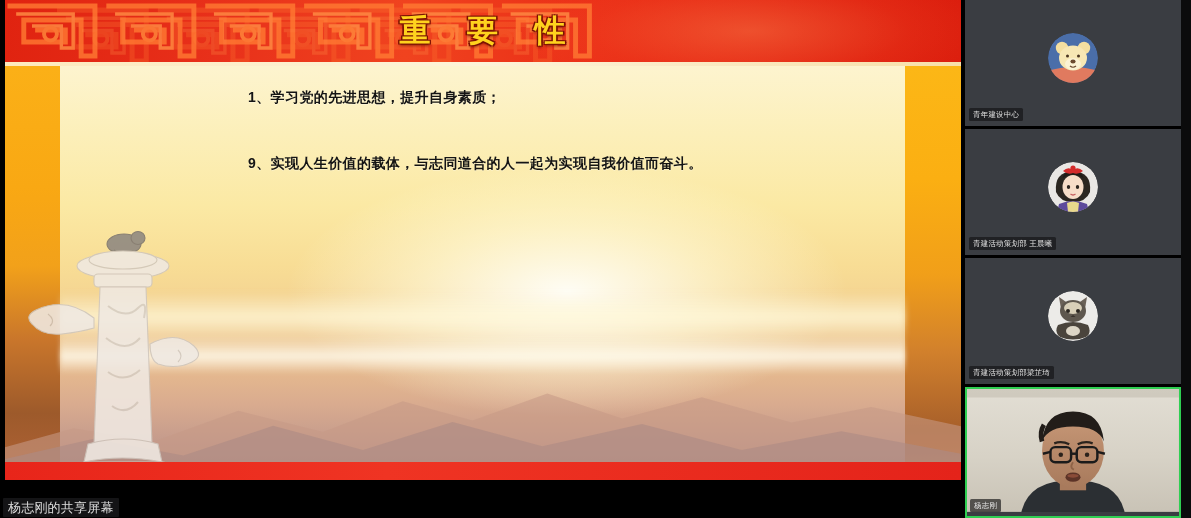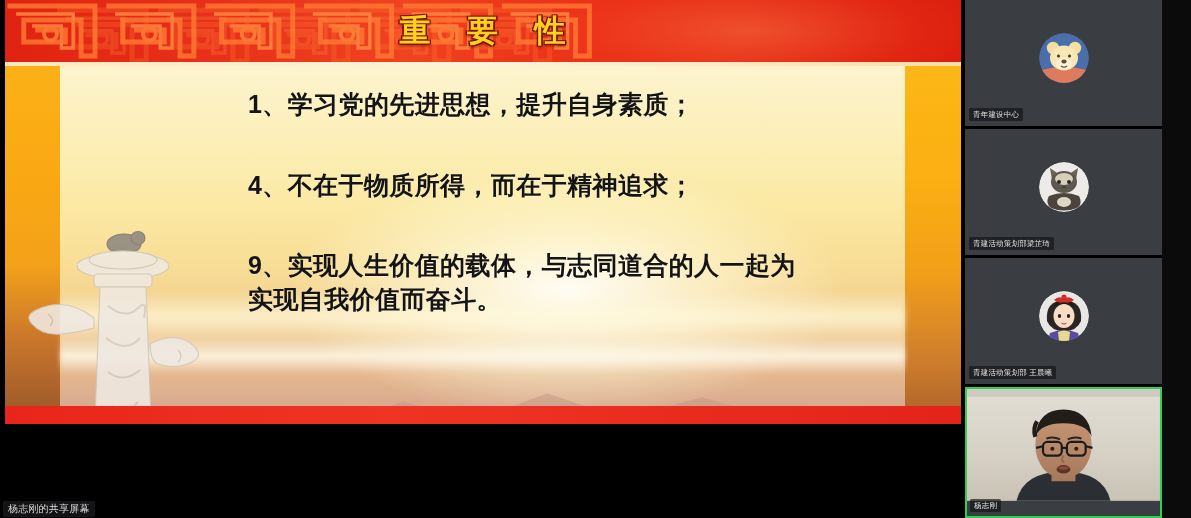--- a/index.html
+++ b/index.html
@@ -10,21 +10,21 @@
   }
   #app{ position:relative; width:1191px; height:518px; background:#000; display:flex; }
 
   
   #share-area{
     position:relative; width:965px; height:518px; overflow:hidden; background:#000;
     flex:0 0 965px;
   }
   
   #slide{
-    position:absolute; left:4px; top:0; width:957px; height:424px;
+    position:absolute; left:4px; top:0; width:957px; height:480px;
     background:#e8271a; overflow:hidden;
   }
   
   #slide-header{
     position:absolute; left:0; top:0; width:100%; height:62px;
     background:linear-gradient(90deg,#e02310 0%,#e8301a 22%,#f0431f 42%,#ea2d16 62%,#e22210 82%,#db1d0d 100%);
     overflow:hidden;
   }
   #hdr-pattern{
     position:absolute; left:0; top:0; width:62%; height:100%;
@@ -93,21 +93,21 @@
   }
   
   #huabiao{ position:absolute; left:24px; bottom:18px; width:190px; height:260px; z-index:5; opacity:.95; }
 
   
   #bullets{
     position:absolute; left:244px; top:22px; width:600px; z-index:7;
     color:#141414;
   }
   .bullet{
-    font-size:25px; font-weight:bold; line-height:1.34;
+    font-size:14px; font-weight:bold; line-height:1.34;
     letter-spacing:.4px; margin-bottom:47px; white-space:pre-wrap;
     text-shadow:0 1px 0 rgba(255,255,255,.28);
   }
   .bullet:last-child{ margin-bottom:0; }
   .bullet.b5{ width:570px; }
 
   
   #slide-bottombar{
     position:absolute; left:0; bottom:0; width:100%; height:18px;
     background:linear-gradient(90deg,#e8251a,#ef3423 40%,#e4231a);
@@ -116,32 +116,32 @@
 
   
   .letterbox{ position:absolute; top:0; height:518px; background:#000; z-index:12; }
   #lb-left{ left:0; width:5px; }
   #lb-right{ right:0; width:4px; }
 
   
   #share-label{
     position:absolute; left:3px; bottom:1px; z-index:14;
     background:rgba(28,28,30,.72);
-    color:#dcdcdc; font-size:10px; line-height:1;
+    color:#dcdcdc; font-size:13px; line-height:1;
     padding:3px 5px 3.5px 5px; border-radius:1px;
     letter-spacing:.2px; white-space:nowrap;
   }
 
   
   #participants{
     position:relative; width:226px; height:518px; flex:0 0 226px;
     background:#0b0b0c; display:flex; flex-direction:column;
   }
   .tile{
-    position:relative; width:197px; height:129px; background:#3a3d42;
+    position:relative; width:216px; height:129px; background:#3a3d42;
     overflow:hidden; border-bottom:3px solid #000;
   }
   .tile:last-child{ border-bottom:none; height:131px;padding-left:28px; }
   .tile.active{ border:2px solid #2fcf52; }
   .avatar{
     position:absolute; left:50%; top:46%; transform:translate(-50%,-50%);
     width:50px; height:50px; border-radius:50%; overflow:hidden;
   }
   .name-chip{
     position:absolute; left:4px; bottom:5px;
@@ -239,21 +239,20 @@
           </g>
         </svg>
 
         <div id="slide-footer-haze"></div>
 
         <div class="side-band" id="band-left"></div>
         <div class="side-band" id="band-right"></div>
 
         <div id="bullets">
           <div class="bullet">1、学习党的先进思想，提升自身素质；</div>
-          <div class="bullet">4、不在于物质所得，而在于精神追求；</div>
           <div class="bullet b5">9、实现人生价值的载体，与志同道合的人一起为实现自我价值而奋斗。</div>
         </div>
       </div>
 
       <div id="slide-bottombar"></div>
     </div>
 
     <div class="letterbox" id="lb-left"></div>
     <div class="letterbox" id="lb-right"></div>
 
@@ -271,57 +270,57 @@
           <circle cx="36" cy="15" r="6.2" fill="#f4dfa0"></circle>
           <ellipse cx="25" cy="25" rx="14" ry="12.5" fill="#f7e7b4"></ellipse>
           <ellipse cx="25" cy="31" rx="8" ry="6" fill="#fbf2d4"></ellipse>
           <ellipse cx="25" cy="28.5" rx="2.6" ry="2" fill="#6b4a2f"></ellipse>
           <circle cx="19.5" cy="23" r="1.5" fill="#4a3420"></circle>
           <circle cx="30.5" cy="23" r="1.5" fill="#4a3420"></circle>
           <path d="M22,33 q3,2.5 6,0" fill="none" stroke="#6b4a2f" stroke-width="1.2"></path>
         </svg>
       </div>
       <div class="name-chip">青年建设中心</div>
-    </div>
-
-    <div class="tile">
-      <div class="avatar">
-        <svg viewBox="0 0 50 50" width="50" height="50">
-          <circle cx="25" cy="25" r="25" fill="#ecebe8"></circle>
-          <path d="M13,18 L11,6 L21,13 Z" fill="#6b6258"></path>
-          <path d="M37,18 L39,6 L29,13 Z" fill="#6b6258"></path>
-          <ellipse cx="25" cy="20" rx="13" ry="11" fill="#5e574e"></ellipse>
-          <ellipse cx="25" cy="17" rx="9" ry="6" fill="#d8cfb8"></ellipse>
-          <circle cx="20" cy="20" r="2" fill="#2a2520"></circle>
-          <circle cx="30" cy="20" r="2" fill="#2a2520"></circle>
-          <path d="M25,24 l-2.5,2 h5 Z" fill="#3a332c"></path>
-          <path d="M10,34 q15,-6 30,0 q4,8 -2,12 q-13,5 -26,0 q-6,-5 -2,-12 Z" fill="#4a443c"></path>
-          <ellipse cx="25" cy="40" rx="7" ry="5" fill="#ddd6c6"></ellipse>
-        </svg>
-      </div>
-      <div class="name-chip">青建活动策划部梁芷琦</div>
     </div>
 
     <div class="tile">
       <div class="avatar">
         <svg viewBox="0 0 50 50" width="50" height="50">
           <circle cx="25" cy="25" r="25" fill="#e9e7e4"></circle>
           <path d="M8,30 q-2,-20 17,-21 q19,1 17,21 q-4,10 -17,10 q-13,0 -17,-10 Z" fill="#2b2620"></path>
           <ellipse cx="25" cy="25" rx="10.5" ry="12" fill="#f7ddc8"></ellipse>
           <path d="M14.5,16 q10.5,-7 21,0 q-3,-8 -10.5,-8 q-7.5,0 -10.5,8 Z" fill="#1f1b16"></path>
           <path d="M15,9 q5,-5 10,-1 q5,-4 10,1 q-5,4 -10,2 q-5,2 -10,-2 Z" fill="#d42b2b"></path>
           <circle cx="25" cy="6" r="2.6" fill="#d42b2b"></circle>
           <ellipse cx="20.5" cy="25" rx="1.7" ry="2.1" fill="#2e2620"></ellipse>
           <ellipse cx="29.5" cy="25" rx="1.7" ry="2.1" fill="#2e2620"></ellipse>
           <path d="M22.5,32 q2.5,2 5,0" fill="none" stroke="#c4585a" stroke-width="1.3"></path>
           <path d="M11,42 q14,-6 28,0 l2,8 L9,50 Z" fill="#5d4a9c"></path>
           <path d="M19,41 q6,-3 12,0 l-1,9 h-10 Z" fill="#e8d98c"></path>
         </svg>
       </div>
       <div class="name-chip">青建活动策划部 王晨曦</div>
+    </div>
+
+    <div class="tile">
+      <div class="avatar">
+        <svg viewBox="0 0 50 50" width="50" height="50">
+          <circle cx="25" cy="25" r="25" fill="#ecebe8"></circle>
+          <path d="M13,18 L11,6 L21,13 Z" fill="#6b6258"></path>
+          <path d="M37,18 L39,6 L29,13 Z" fill="#6b6258"></path>
+          <ellipse cx="25" cy="20" rx="13" ry="11" fill="#5e574e"></ellipse>
+          <ellipse cx="25" cy="17" rx="9" ry="6" fill="#d8cfb8"></ellipse>
+          <circle cx="20" cy="20" r="2" fill="#2a2520"></circle>
+          <circle cx="30" cy="20" r="2" fill="#2a2520"></circle>
+          <path d="M25,24 l-2.5,2 h5 Z" fill="#3a332c"></path>
+          <path d="M10,34 q15,-6 30,0 q4,8 -2,12 q-13,5 -26,0 q-6,-5 -2,-12 Z" fill="#4a443c"></path>
+          <ellipse cx="25" cy="40" rx="7" ry="5" fill="#ddd6c6"></ellipse>
+        </svg>
+      </div>
+      <div class="name-chip">青建活动策划部梁芷琦</div>
     </div>
 
     <div class="tile active">
       <svg id="cam-bg" viewBox="0 0 226 131" preserveAspectRatio="none">
         <defs>
           <linearGradient id="wallg" x1="0" y1="0" x2="0" y2="1">
             <stop offset="0%" stop-color="#e2ded4"></stop>
             <stop offset="55%" stop-color="#d7d2c6"></stop>
             <stop offset="100%" stop-color="#c9c3b6"></stop>
           </linearGradient>

